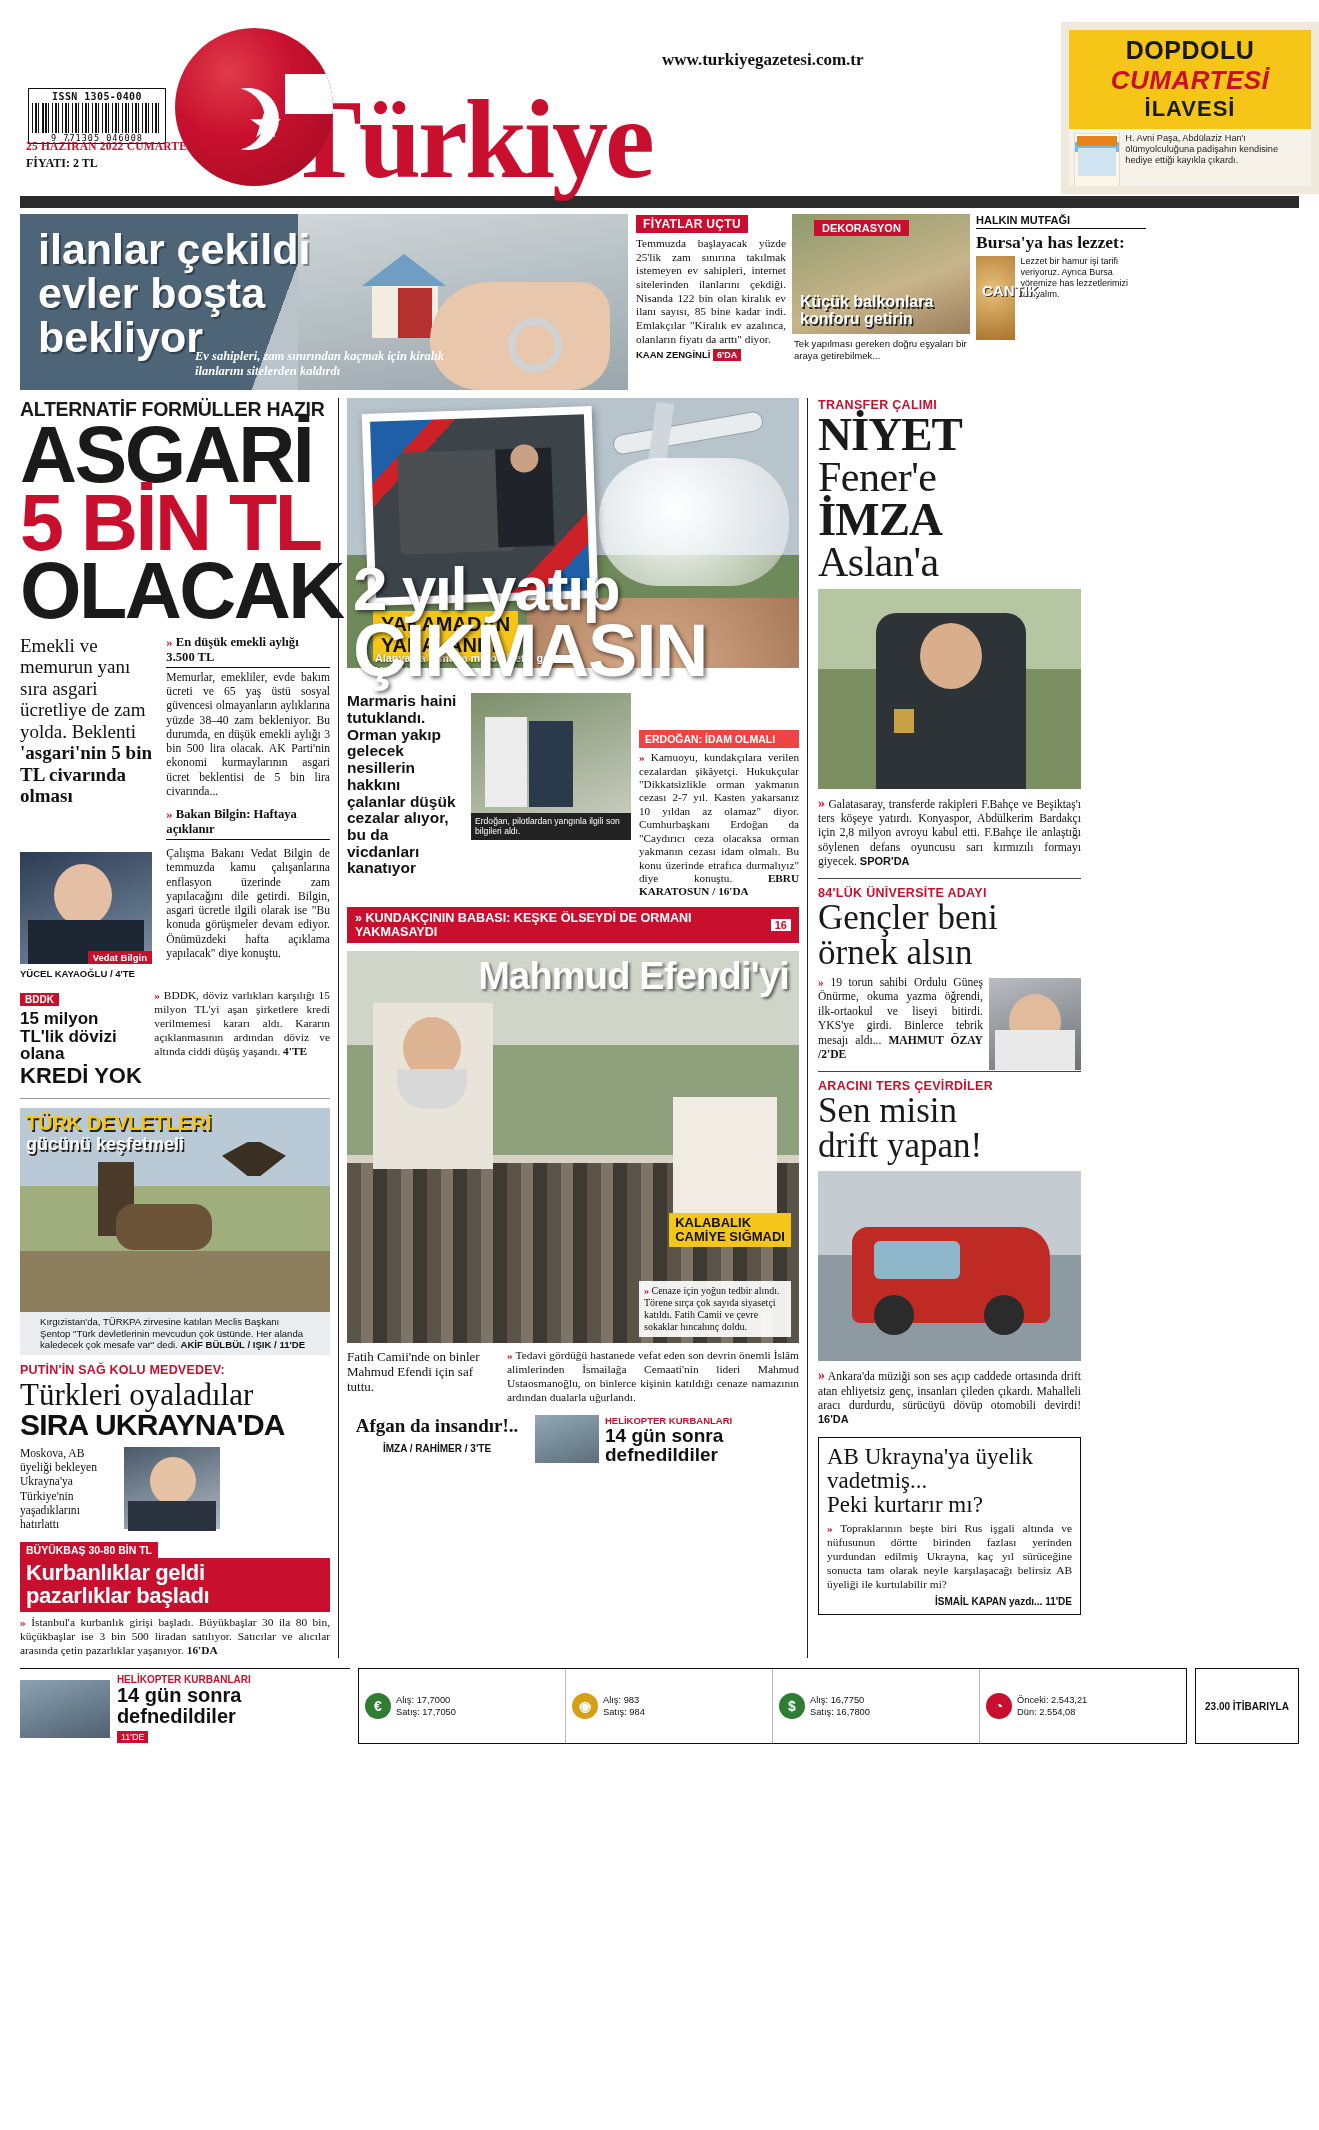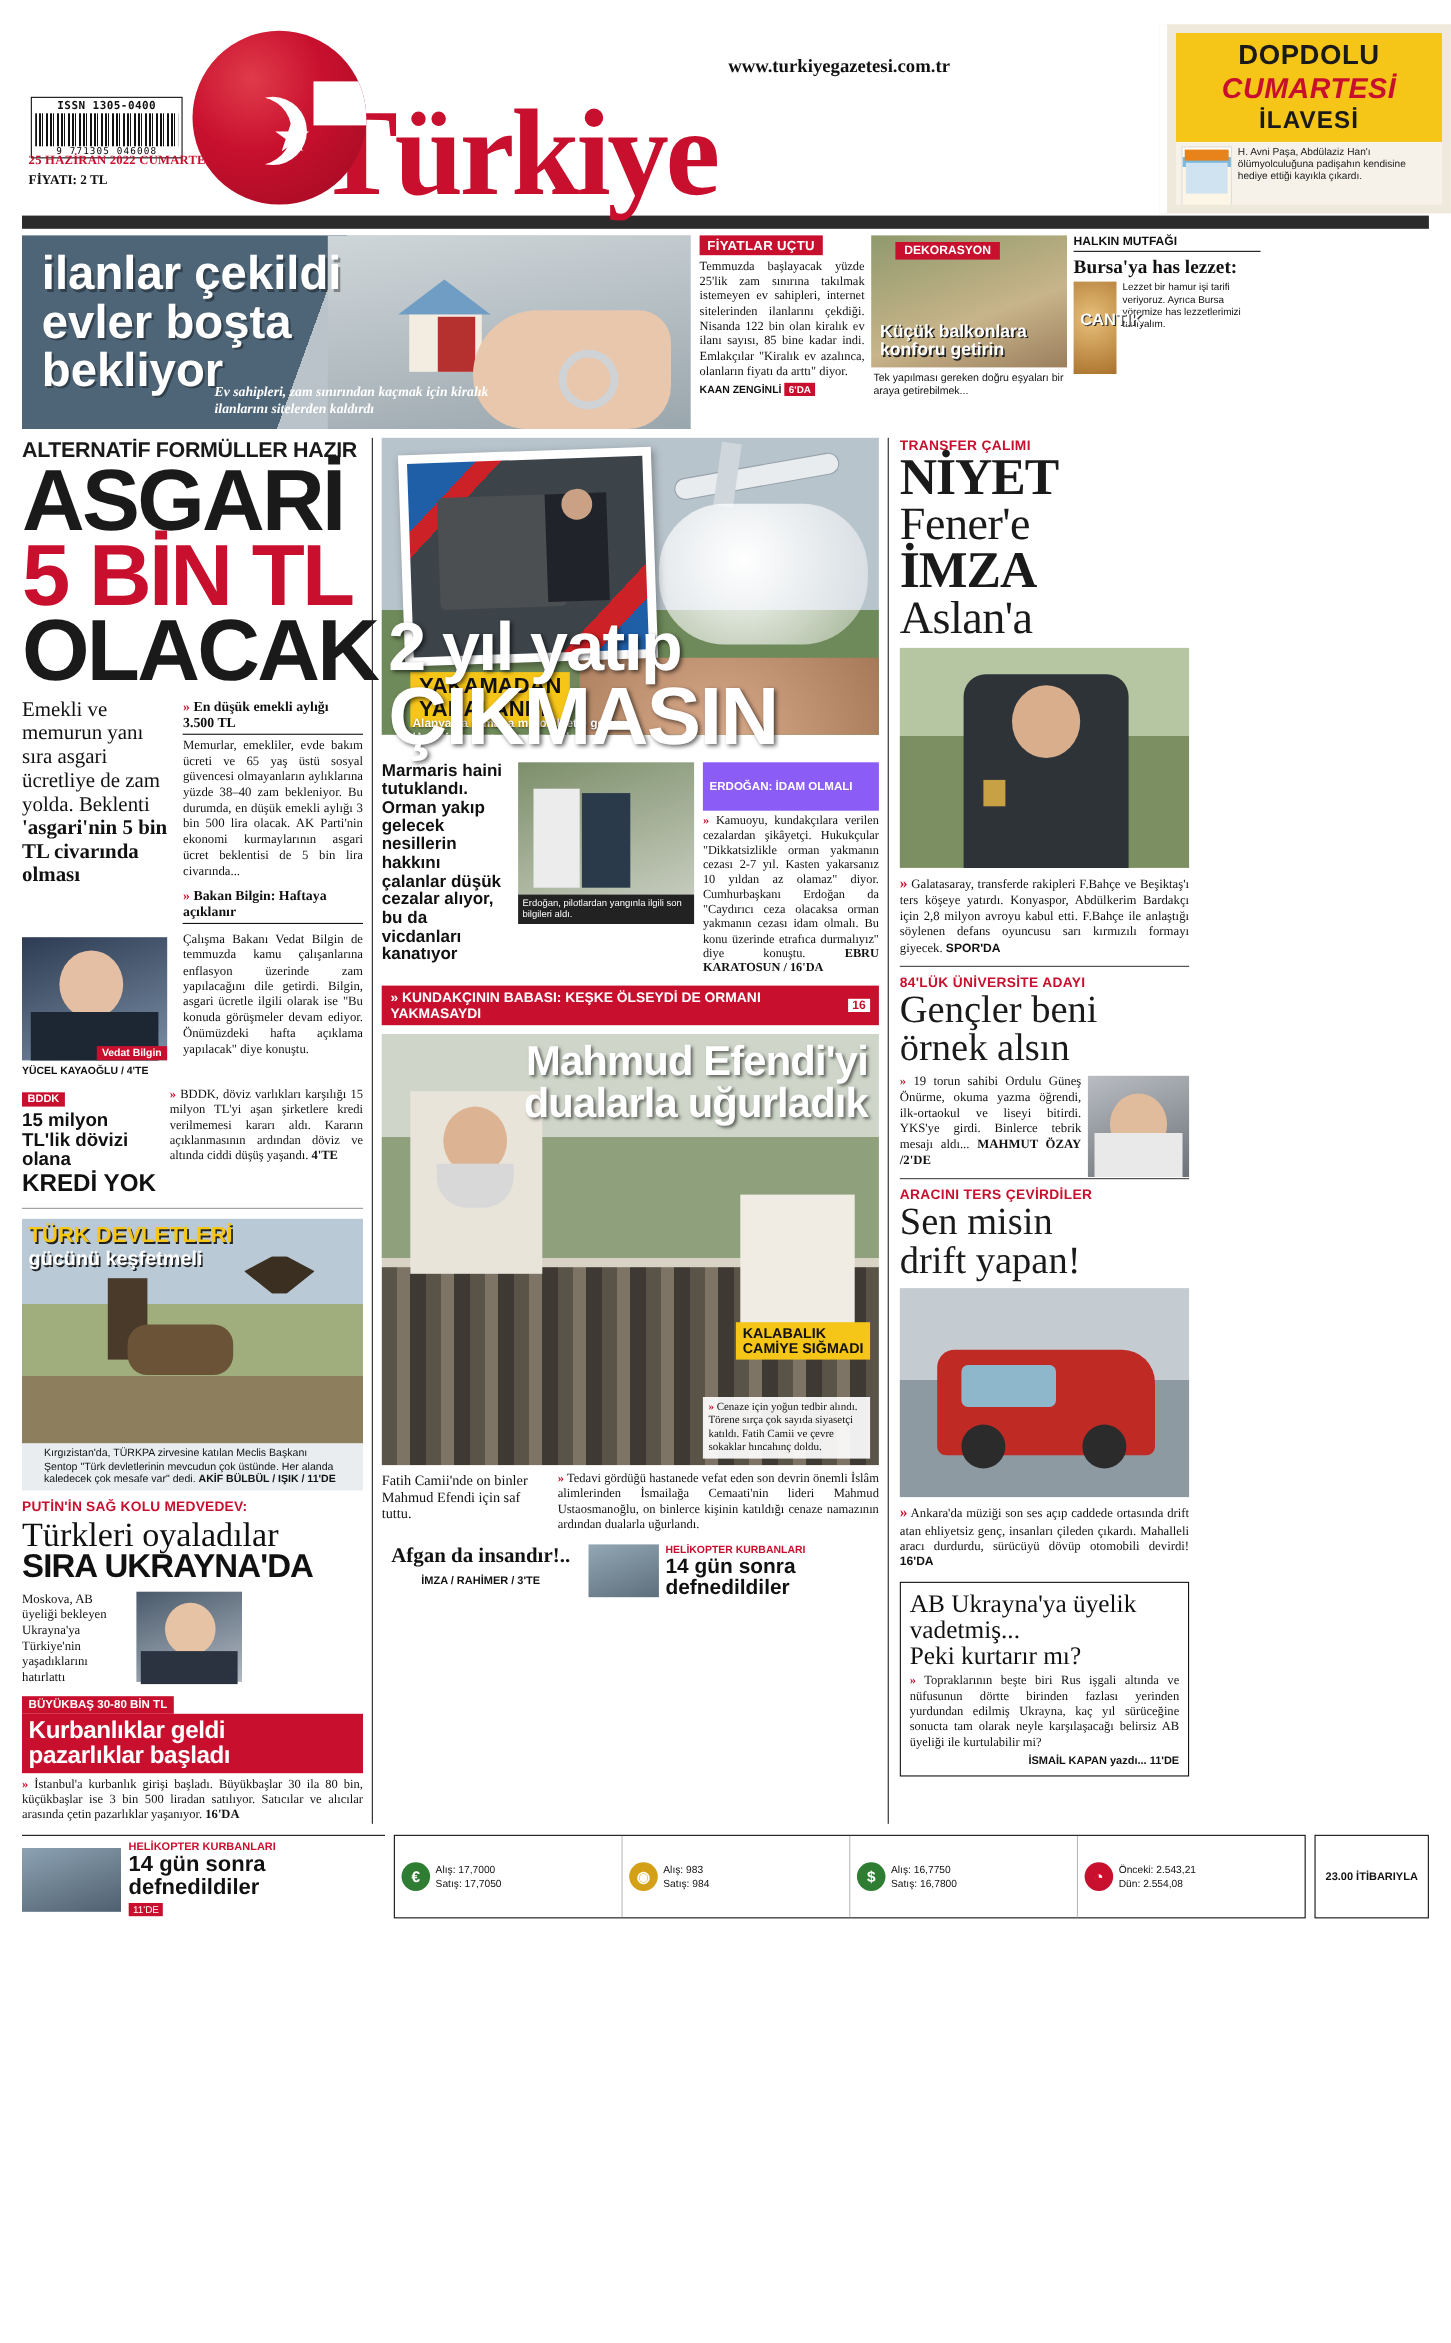--- a/index.html
+++ b/index.html
@@ -159,21 +159,21 @@
   .mid-mega .m1 { font-family:"Liberation Sans",sans-serif; font-weight:bold; font-size:62px; line-height:.92; color:#fff; text-shadow:2px 2px 4px rgba(0,0,0,.6); letter-spacing:-1.5px; }
   .mid-mega .m2 { font-family:"Liberation Sans",sans-serif; font-weight:bold; font-size:74px; line-height:.92; color:#fff; text-shadow:2px 2px 4px rgba(0,0,0,.6); letter-spacing:-1.5px; }
   .mid-row { display:flex; gap:8px; margin-top:8px; }
   .mid-lead { width:116px; font-family:"Liberation Sans",sans-serif; font-weight:bold; font-size:15.5px; line-height:1.08; color:#111; }
   .mid-ph2 { width:160px; }
   .mid-ph2 .img { height:120px; background:linear-gradient(160deg,#7c8f6a,#c6cbbd); position:relative; }
   .mid-ph2 .img .p1 { position:absolute; left:14px; top:24px; width:42px; height:90px; background:#ececec; }
   .mid-ph2 .img .p2 { position:absolute; left:58px; top:28px; width:44px; height:86px; background:#2b3a4a; }
   .mid-ph2 .cap { background:#222; color:#fff; font-family:"Liberation Sans",sans-serif; font-size:8.6px; line-height:1.2; padding:3px 4px; }
   .mid-erd { flex:1; }
-  .erd-tag { background:#8b5cf6; color:#fff; font-family:"Liberation Sans",sans-serif; font-weight:bold; font-size:10.5px; padding:16px 6px; display:block; }
+  .erd-tag { background:#ef4444; color:#fff; font-family:"Liberation Sans",sans-serif; font-weight:bold; font-size:10.5px; padding:3px 6px; display:block;margin-top:37px; }
   .erd-p { font-family:"Liberation Serif",serif; font-size:11.2px; line-height:1.2; text-align:justify; margin-top:3px; color:#111; }
   .strip-red { background:#c8102e; color:#fff; font-family:"Liberation Sans",sans-serif; font-weight:bold; font-size:12.6px; padding:4px 8px; margin-top:8px; display:flex; justify-content:space-between; align-items:center; }
   .strip-red .pg { background:#fff; color:#c8102e; font-size:11px; padding:0 4px; }
 
   .mahmud { margin-top:8px; position:relative; }
   .mah-img { height:392px; background:linear-gradient(180deg,#cfd6c9 0 24%, #8fa07c 24% 52%, #d9d3c6 52% 100%); position:relative; overflow:hidden; }
   .mah-img .crowd { position:absolute; left:0; bottom:0; width:100%; height:180px;
     background:repeating-linear-gradient(90deg,#5a5348 0 14px,#7d7466 14px 26px,#3e3a33 26px 40px); }
   .mah-img .imam { position:absolute; left:26px; top:52px; width:120px; height:166px; background:#e9e4da; }
   .mah-img .imam .fc { position:absolute; left:30px; top:14px; width:58px; height:62px; border-radius:50%; background:#dcb494; }
@@ -483,21 +483,20 @@
       <div class="mahmud">
         <div class="mah-img">
           <span class="crowd"></span>
           <div class="imam">
             <span class="fc"></span>
               <span class="bd"></span>
           </div>
           <span class="tribune"></span>
           <div class="mah-title">
             <div>Mahmud Efendi'yi</div>
-            <div>dualarla uğurladık</div>
           </div>
           <div class="kal-tag">
             <span>KALABALIK</span><br>
             <span>CAMİYE SIĞMADI</span>
           </div>
           <div class="kal-box">
             <span class="chev" style="color:#c8102e;font-weight:bold">»</span>
             <span>Cenaze için yoğun tedbir alındı. Törene sırça çok sayıda siyasetçi katıldı. Fatih Camii ve çevre sokaklar hıncahınç doldu.</span>
           </div>
         </div>

